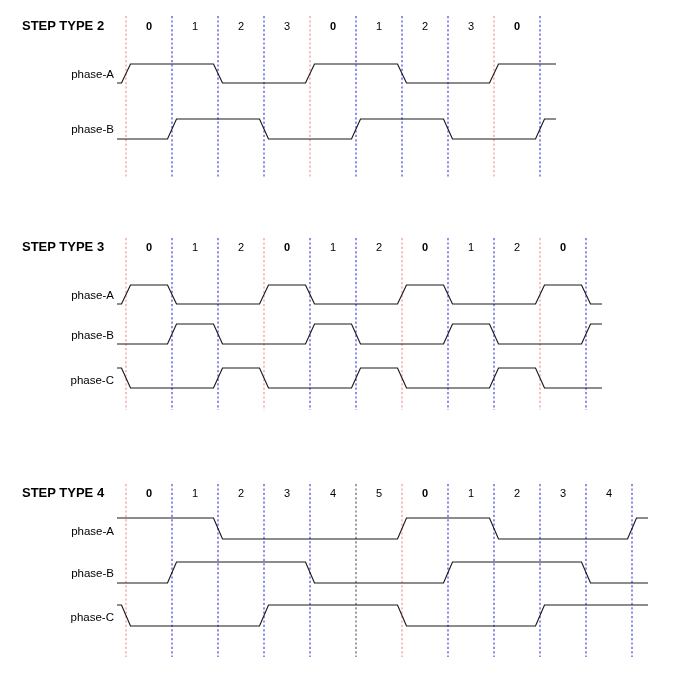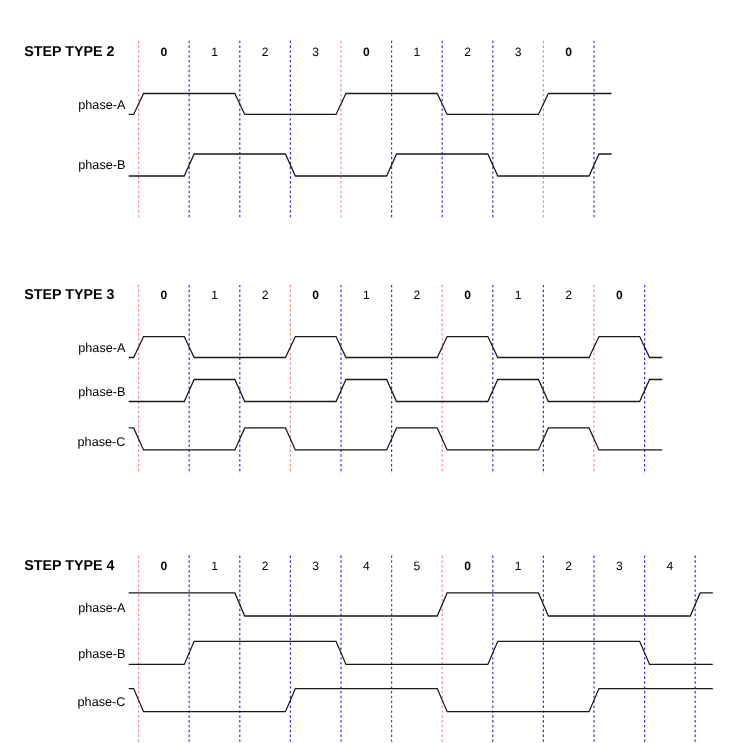--- a/index.html
+++ b/index.html
@@ -13,21 +13,20 @@
     font-family: "Liberation Sans", sans-serif;
     position: relative;
     overflow: hidden;
   }
   .diagram {
     position: absolute;
     left: 0;
     top: 0;
     width: 674px;
     height: 480px;
-    margin-top: 21px;
   }
   .section-title {
     font-family: "Liberation Sans", sans-serif;
     font-size: 13px;
     font-weight: bold;
     fill: #000000;
   }
   .phase-label {
     font-family: "Liberation Sans", sans-serif;
     font-size: 11.5px;

